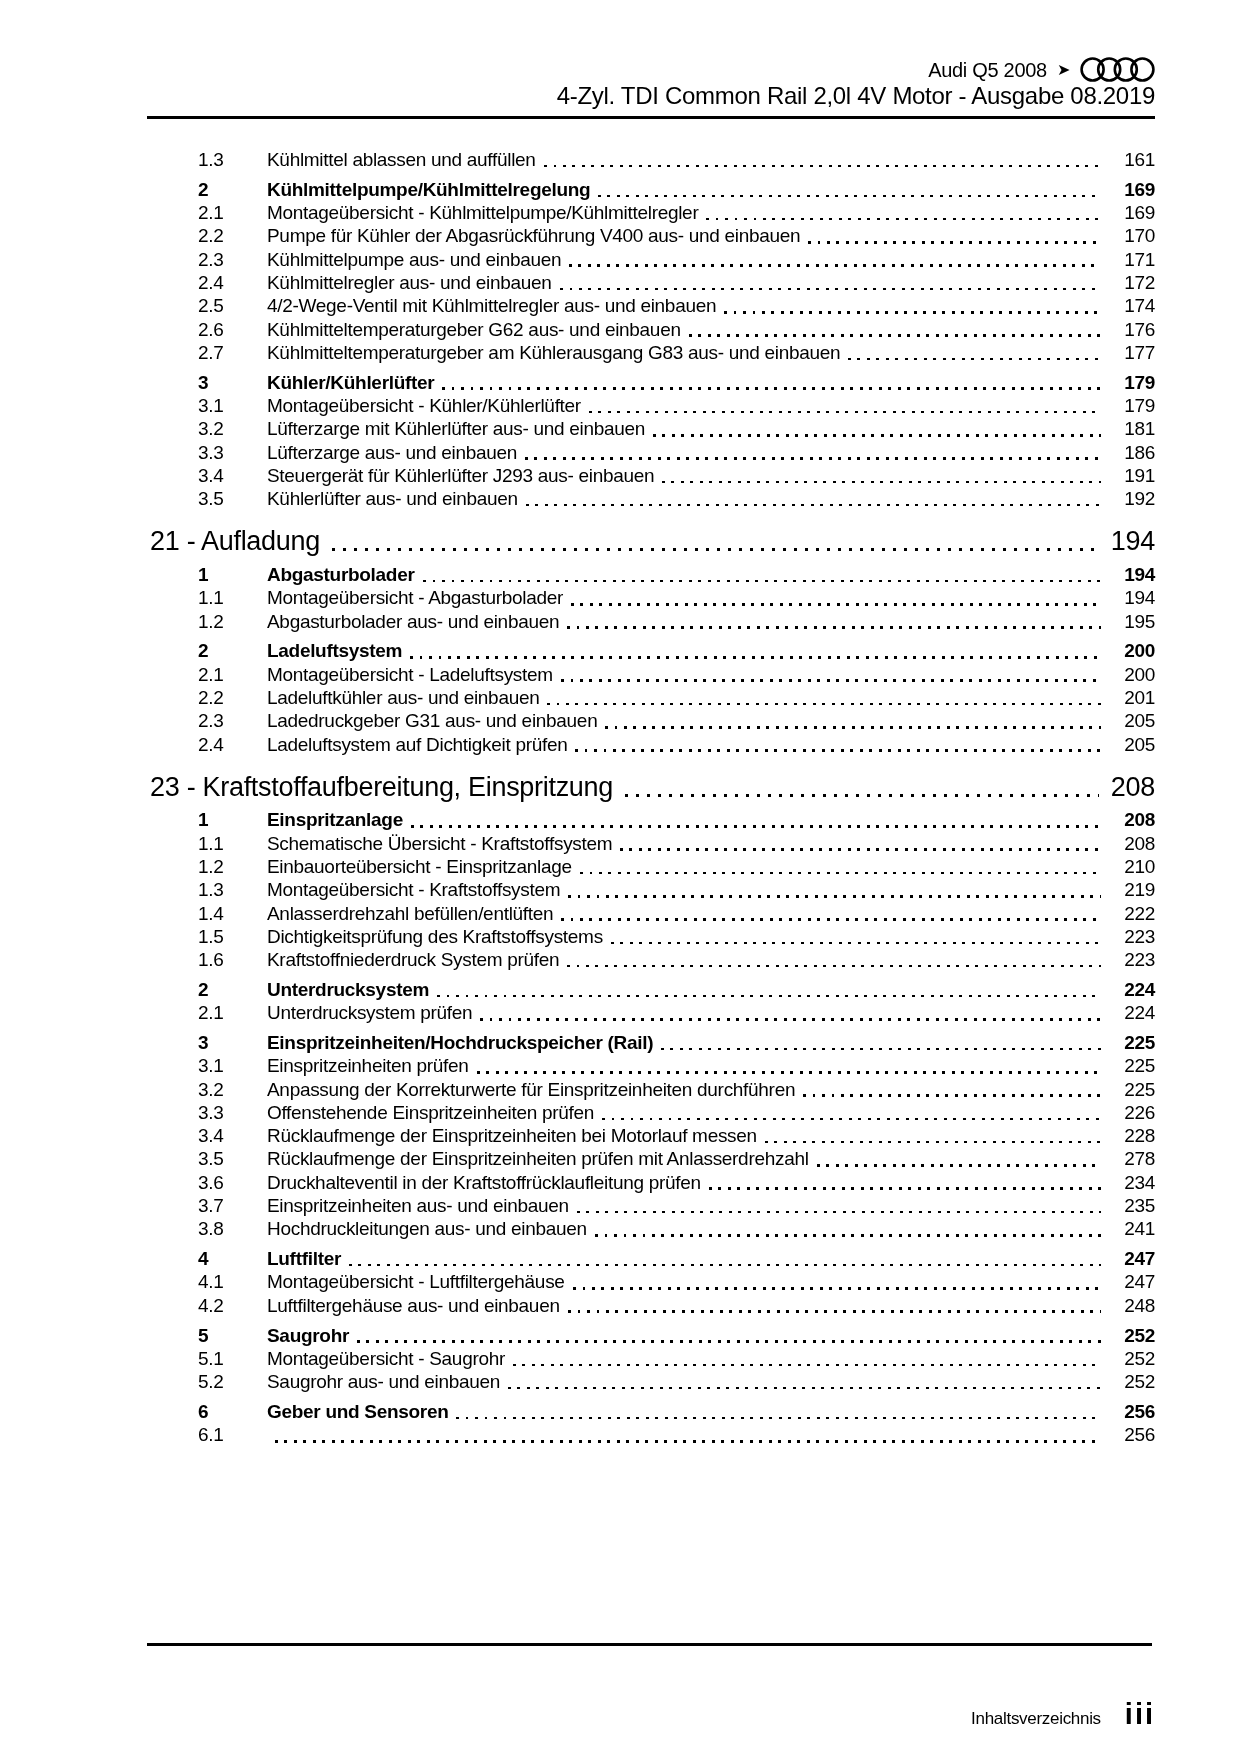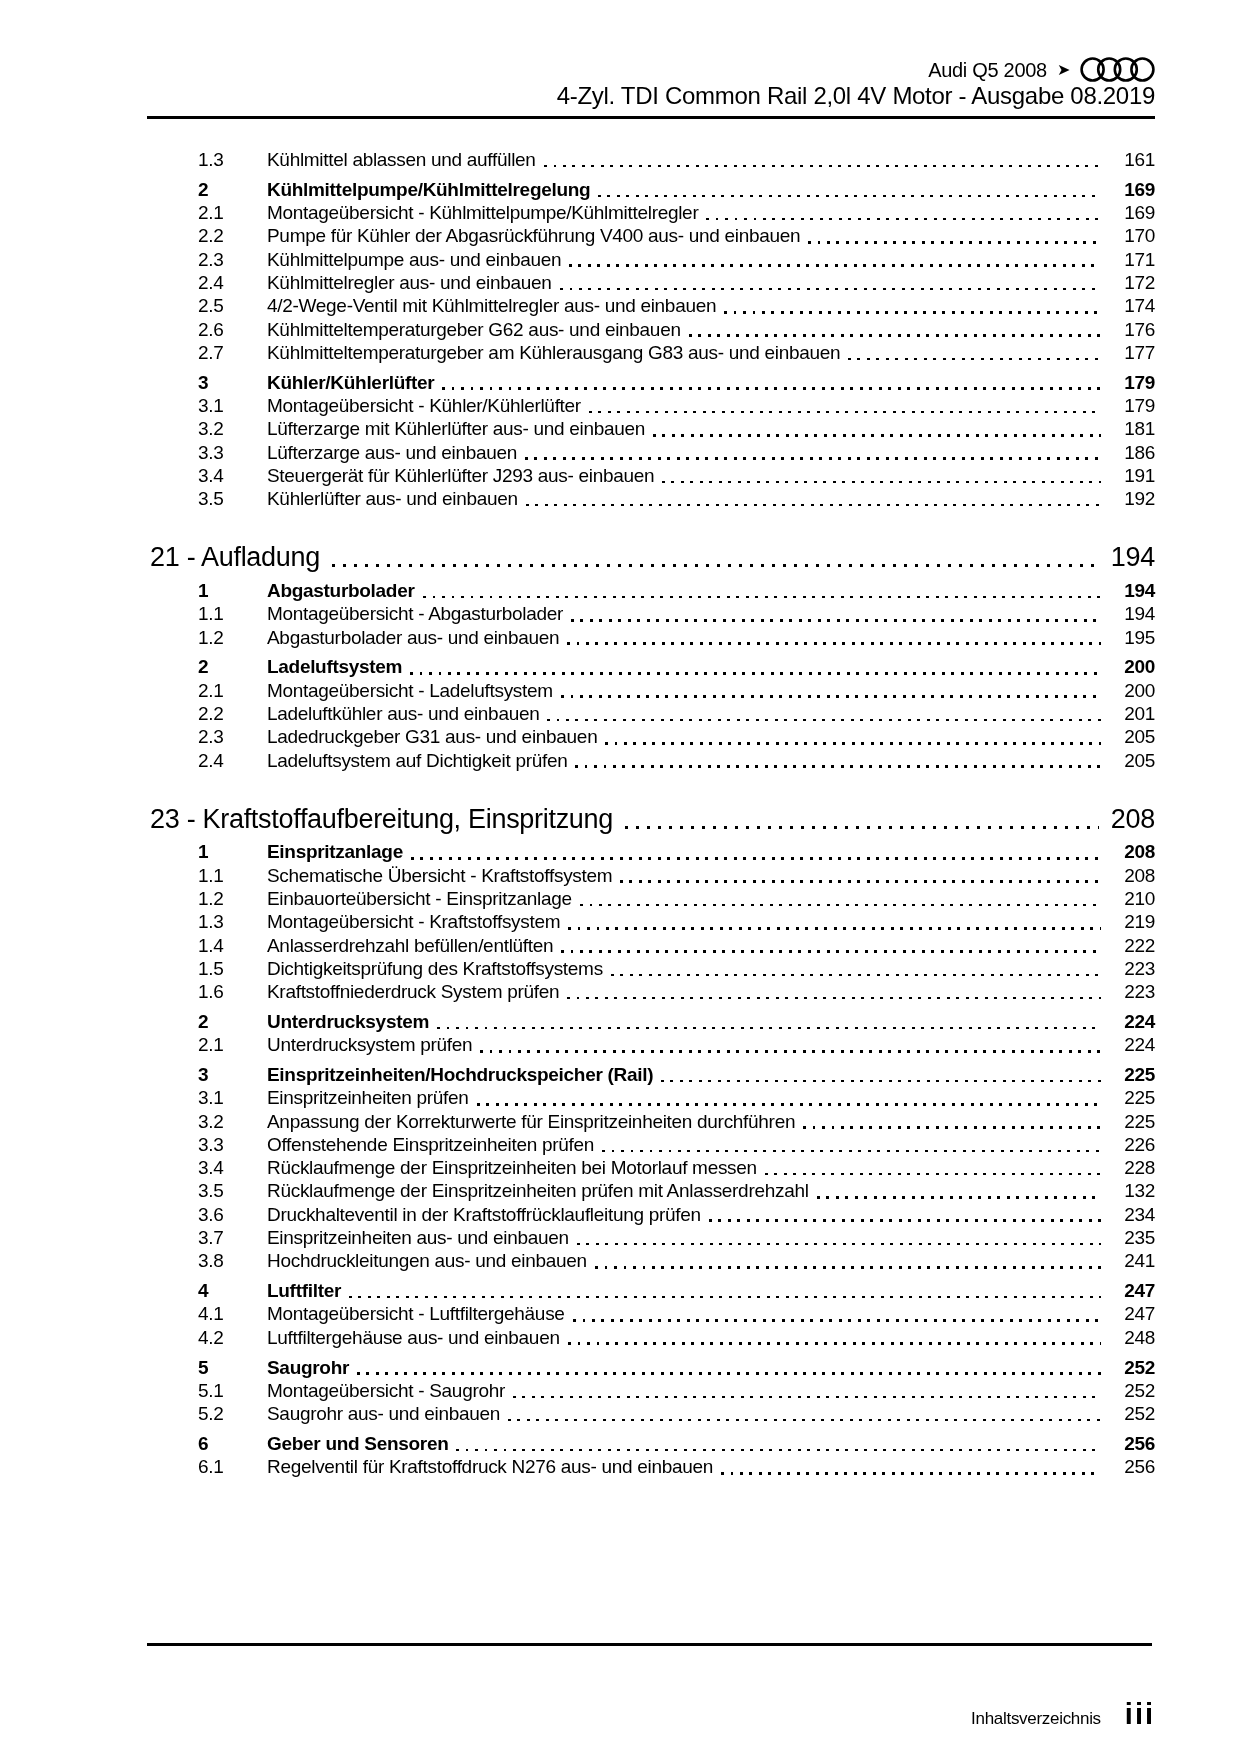--- a/index.html
+++ b/index.html
@@ -30,21 +30,21 @@
   .row .num{flex:0 0 69px;padding-left:48px;}
   .row .title{flex:0 0 auto;white-space:nowrap;}
   .row .dots{
     flex:1 1 auto;align-self:flex-end;
     height:2.6px;margin:0 10px 4px 8px;
     background-image:repeating-linear-gradient(to right,#000 0 2.6px,transparent 2.6px 9.5px);
   }
   .row .page-num{flex:0 0 auto;min-width:44px;text-align:right;}
 
   .lvl-section{font-weight:bold;margin-top:6.5px;}
-  .lvl-chapter{font-size:27px;line-height:30px;margin-top:32px;}
+  .lvl-chapter{font-size:27px;line-height:30px;margin-top:16px;}
   .lvl-chapter .dots{
     height:3.2px;margin:0 12px 5px 12px;
     background-image:repeating-linear-gradient(to right,#000 0 3.2px,transparent 3.2px 11px);
   }
 
   
   .footer-rule{position:absolute;left:147px;right:88px;top:1643px;border-top:3px solid #000;}
   .footer{position:absolute;right:85px;top:1658px;display:flex;align-items:baseline;gap:24px;margin-top:40px;}
   .footer-label{font-size:17px;}
   .footer-page{font-size:29px;font-weight:bold;letter-spacing:2px;text-align:center;}
@@ -302,21 +302,21 @@
       <div class="row lvl-sub">
       <span class="num">3.4</span>
       <span class="title">Rücklaufmenge der Einspritzeinheiten bei Motorlauf messen</span>
       <span class="dots"></span>
       <span class="page-num">228</span>
     </div>
       <div class="row lvl-sub">
       <span class="num">3.5</span>
       <span class="title">Rücklaufmenge der Einspritzeinheiten prüfen mit Anlasserdrehzahl</span>
       <span class="dots"></span>
-      <span class="page-num">132</span>
+      <span class="page-num">278</span>
     </div>
       <div class="row lvl-sub">
       <span class="num">3.6</span>
       <span class="title">Druckhalteventil in der Kraftstoffrücklaufleitung prüfen</span>
       <span class="dots"></span>
       <span class="page-num">234</span>
     </div>
       <div class="row lvl-sub">
       <span class="num">3.7</span>
       <span class="title">Einspritzeinheiten aus- und einbauen</span>
@@ -366,21 +366,20 @@
       <span class="page-num">252</span>
     </div>
       <div class="row lvl-section">
       <span class="num">6</span>
       <span class="title">Geber und Sensoren</span>
       <span class="dots"></span>
       <span class="page-num">256</span>
     </div>
       <div class="row lvl-sub">
       <span class="num">6.1</span>
-      <span class="title">Regelventil für Kraftstoffdruck N276 aus- und einbauen</span>
       <span class="dots"></span>
       <span class="page-num">256</span>
     </div>
     </div>
 
   <div class="footer-rule"></div>
   <div class="footer">
     <span class="footer-label">Inhaltsverzeichnis</span>
     <span class="footer-page">iii</span>
   </div>

